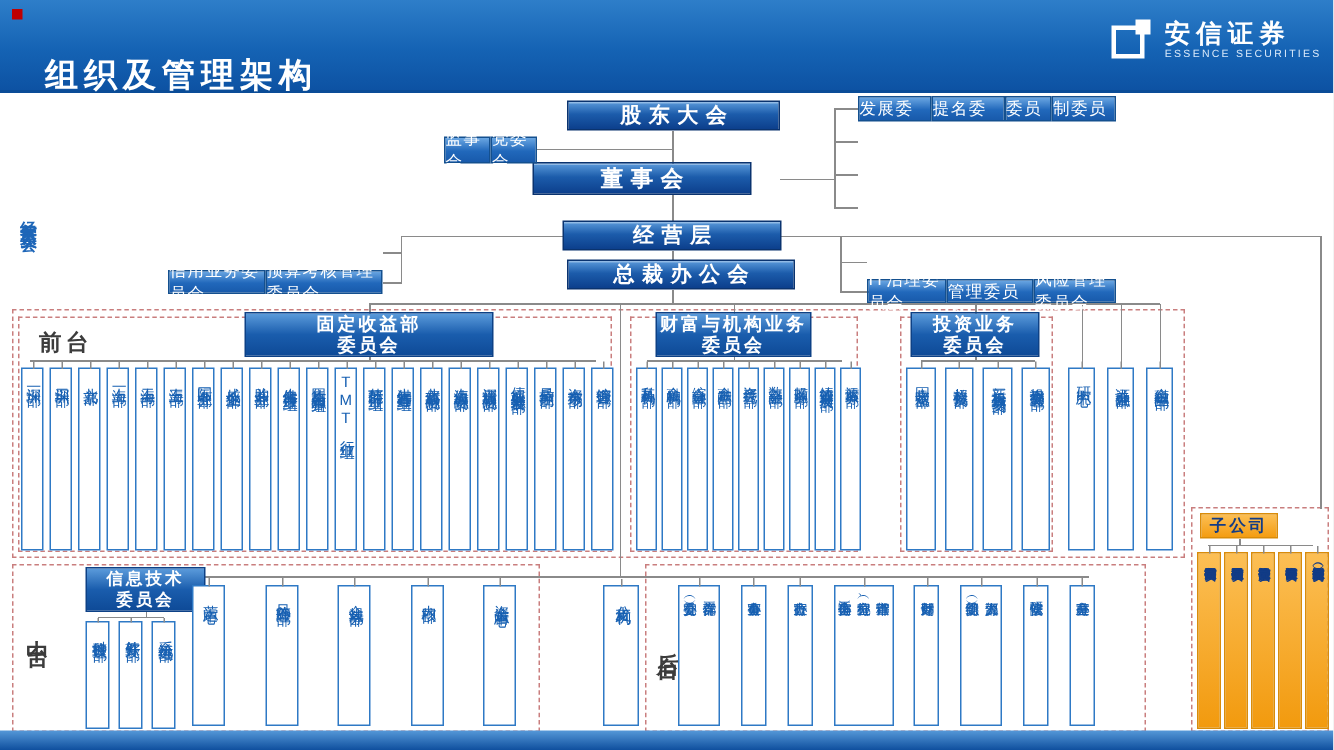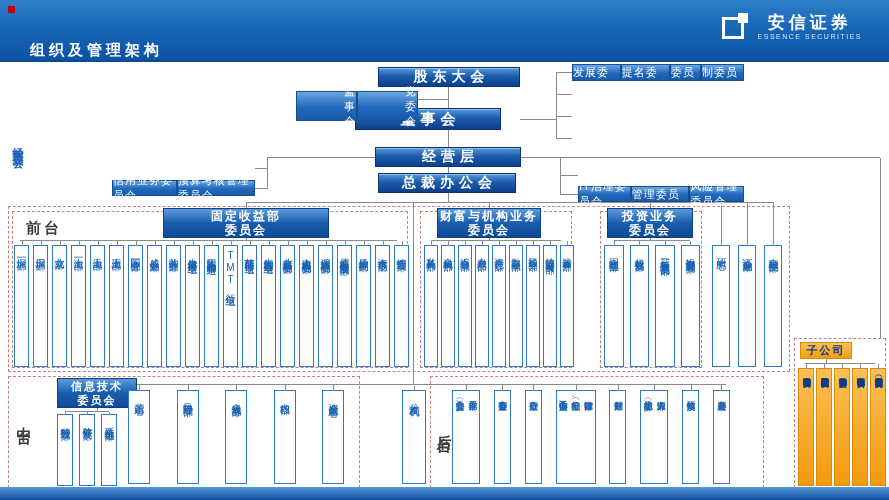--- a/index.html
+++ b/index.html
@@ -5,22 +5,22 @@
   * { margin:0; padding:0; box-sizing:border-box; }
   html,body { background:#e9e9e9; }
   body { font-family:"Liberation Sans","DejaVu Sans",sans-serif; }
   .slide { position:relative; width:889px; height:500px; background:#fff; overflow:hidden; margin:0 auto; }
 
   
   .topbar { position:absolute; left:0; top:0; width:100%; height:62px;
     background:linear-gradient(180deg,#2e7ec9 0%,#1563b4 55%,#0d52a3 100%);
     border-bottom:2px solid #0a4c97; display:flex; align-items:center; z-index:5; }
   .accent-sq { position:absolute; left:8px; top:6px; width:7px; height:7px; background:#c00000; }
-  .page-title { color:#fff; font-size:15px; font-weight:bold; letter-spacing:4px; margin-left:30px;margin-top:40px; }
-  .brand { position:absolute; right:27px; top:13px; display:flex; align-items:center; gap:10px;text-align:center; }
+  .page-title { color:#fff; font-size:22px; font-weight:bold; letter-spacing:4px; margin-left:30px;margin-top:40px; }
+  .brand { position:absolute; right:8px; top:13px; display:flex; align-items:center; gap:10px; }
   .logo-icon { width:26px; height:26px; position:relative; }
   .logo-outer { position:absolute; left:0; bottom:0; width:22px; height:22px; border:3px solid #fff; }
   .logo-inner { position:absolute; right:0; top:0; width:10px; height:10px; background:#fff; }
   .brand-cn { color:#fff; font-size:17px; font-weight:bold; letter-spacing:4px; line-height:1.15; }
   .brand-en { color:#d9e9fa; font-size:7px; letter-spacing:1.5px; }
   .footbar { position:absolute; left:0; bottom:0; width:100%; height:13px;
     background:linear-gradient(180deg,#5598d8,#0f4f9e); z-index:5; }
 
   
   .box-dark { position:absolute; display:flex; align-items:center; justify-content:center;
@@ -54,21 +54,21 @@
   .row-b .vbox::before { height:6px; top:-6px; }
 
   #back-row .vbox { flex:none; font-size:9px; letter-spacing:0; padding-top:3px; line-height:15px; }
   #back-row .vbox:nth-child(1) { width:28px; line-height:13px; }
   #back-row .vbox:nth-child(2), #back-row .vbox:nth-child(3), #back-row .vbox:nth-child(5),
   #back-row .vbox:nth-child(7), #back-row .vbox:nth-child(8) { width:17px; }
   #back-row .vbox:nth-child(4) { width:40px; line-height:12.7px; }
   #back-row .vbox:nth-child(6) { width:28px; line-height:13px; }
 
   #board-com .box-mid { height:17px; }
-  #sup-col .box-mid { height:30px;padding-left:47px; }
+  #sup-col .box-mid { height:18px; }
   #left-com { align-items:flex-end; }
   #left-com .box-mid { height:16px; }
   #left-com .box-mid:nth-child(1) { width:118px; }
   #left-com .box-mid:nth-child(2) { width:143px; }
   #mgmt-com { align-items:flex-end; }
   #mgmt-com .box-mid { height:16px; }
   #mgmt-com .box-mid:nth-child(1) { width:150px; }
   #mgmt-com .box-mid:nth-child(2) { width:166px; }
   #mgmt-com .box-mid:nth-child(3) { width:156px;font-family:Liberation Serif, serif; }
 
@@ -158,21 +158,21 @@
       <line x1="614" y1="240.5" x2="690" y2="240.5"></line>
       <line x1="650.5" y1="238" x2="650.5" y2="241"></line>
       <line x1="65" y1="411.5" x2="109" y2="411.5"></line>
       <line x1="97.5" y1="408" x2="97.5" y2="412"></line>
     </g>
   </svg>
 
   <div class="box-dark" style="left:378px;top:67px;width:142px;height:20px">股东大会</div>
   <div class="box-dark" style="left:355px;top:108px;width:146px;height:22px;font-size:15px">董事会</div>
   <div class="box-dark" style="left:375px;top:147px;width:146px;height:20px">经营层</div>
-  <div class="box-dark" style="left:378px;top:173px;width:138px;height:20px">总裁办公会</div>
+  <div class="box-dark" style="left:378px;top:173px;width:152px;height:20px">总裁办公会</div>
 
   <div class="col" id="sup-col" style="left:296px;top:91px;width:62px;height:43px">
     <div class="box-mid">监事会</div>
     <div class="box-mid">党委会</div>
   </div>
 
   <div class="col" id="board-com" style="left:572px;top:64px;width:172px;height:83px">
 
   <div class="box-mid">战略与发展委员会</div>
       <div class="box-mid">薪酬与提名委员会</div>

